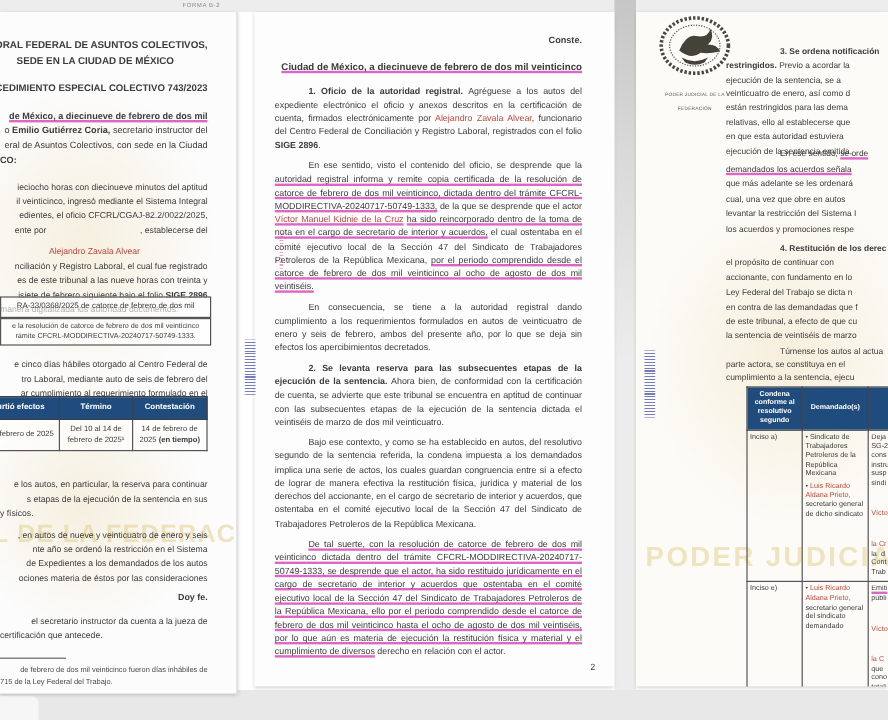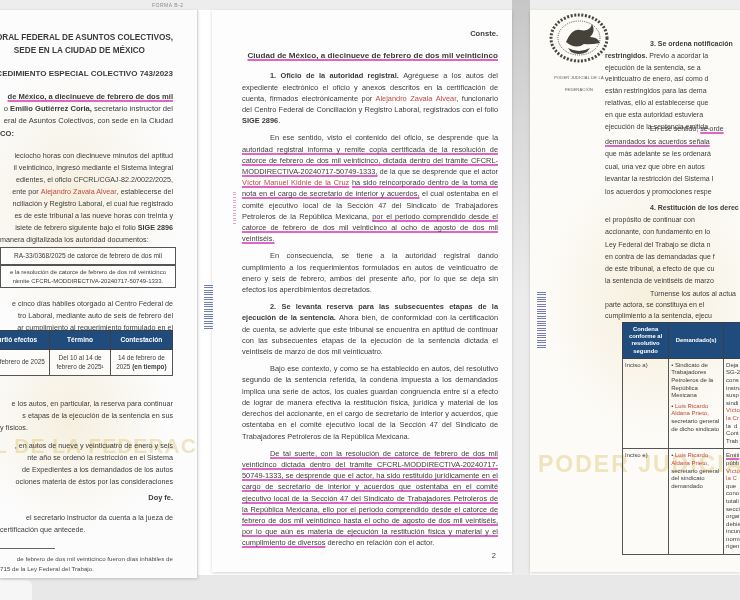--- a/index.html
+++ b/index.html
@@ -27,21 +27,21 @@
   .wm-right{left:8px;top:448px;font-size:23px;letter-spacing:2px;}
   .blob{position:absolute;z-index:0;border-radius:50%;pointer-events:none;
         background:radial-gradient(closest-side,rgba(228,206,146,.28),rgba(228,206,146,0));}
   
   .ln{display:flex;white-space:pre;overflow:hidden;}
   .clipL .ln{justify-content:flex-end;}      
   .clipL .ln.start{justify-content:flex-start;}
   .clipR .ln{justify-content:flex-start;}
   .ln.ind{margin-left:45px;}
   .b{font-weight:bold;}
-  .red{color:var(--red);}
+  .red{color:var(--red);margin-top:18px;}
   .u{text-decoration:underline;text-decoration-color:var(--pink);text-decoration-thickness:2px;text-decoration-skip-ink:none;}
   .blk{position:absolute;z-index:1;}
   
   .pl{font-size:7.2px;line-height:12px;}
   .pl .heads{left:0;top:22px;width:173px;font-size:8.2px;line-height:12.5px;}
   .pl .heads .ln.pad-r{padding-right:28px;}
   .pl .head3{left:0;top:58px;width:173px;font-size:8px;font-weight:bold;}
   .pl .para1{left:0;top:81px;width:173px;font-size:7.6px;line-height:12.2px;}
   .pl .para2{left:0;top:140px;width:173px;line-height:12px;}
   .pl .box1{left:0;top:237px;width:172px;border:1px solid #555;padding:2px 1px;font-size:6.6px;text-align:center;background:rgba(255,255,255,.6);}
@@ -53,21 +53,21 @@
   .pl .doyfe{left:0;top:482px;width:173px;text-align:right;font-weight:bold;font-size:7.4px;}
   .pl .para6{left:0;top:502px;width:173px;}
   .pl .fnrule{left:0;top:538px;width:55px;border-top:1px solid #666;height:0;}
   .pl .fnote{left:0;top:544px;width:173px;font-size:6.2px;line-height:10px;color:#4a4a4a;}
   
   .ltable{position:absolute;left:-20px;top:320px;width:193px;border-collapse:collapse;z-index:1;font-size:6.4px;}
   .ltable th{background:var(--tblblue);color:#fff;font-weight:bold;border:1px solid #39404a;padding:3px 1px;font-size:6.6px;}
   .ltable td{border:1px solid #555;padding:4px 2px;text-align:center;line-height:8.5px;vertical-align:middle;background:rgba(255,255,255,.55);}
   .ltable .c1{width:71px;} .ltable .c2{width:61px;} .ltable .c3{width:61px;}
   
-  .pm .content{position:absolute;left:30px;top:18px;width:256px;z-index:1;font-size:7.4px;line-height:11.2px;}
+  .pm .content{position:absolute;left:17px;top:18px;width:256px;z-index:1;font-size:7.4px;line-height:11.2px;}
   .pm .conste{text-align:right;font-weight:bold;font-size:7.6px;margin-bottom:11px;}
   .pm .mhead{text-align:right;font-weight:bold;font-size:8.1px;margin-bottom:9px;}
   .pm .mp{text-align:justify;text-indent:28px;margin-bottom:6px;}
   .pm .pageno{position:absolute;right:16px;bottom:12px;font-size:7.5px;z-index:1;}
   
   .pr{font-size:7px;line-height:12.5px;}
   .pr .rp1{left:75px;top:28px;width:135px;line-height:11.8px;}
   .pr .rp2{left:75px;top:113px;width:135px;line-height:12.6px;}
   .pr .rp3{left:75px;top:192px;width:135px;line-height:12.2px;}
   .pr .rp4{left:75px;top:278px;width:135px;line-height:11px;}

